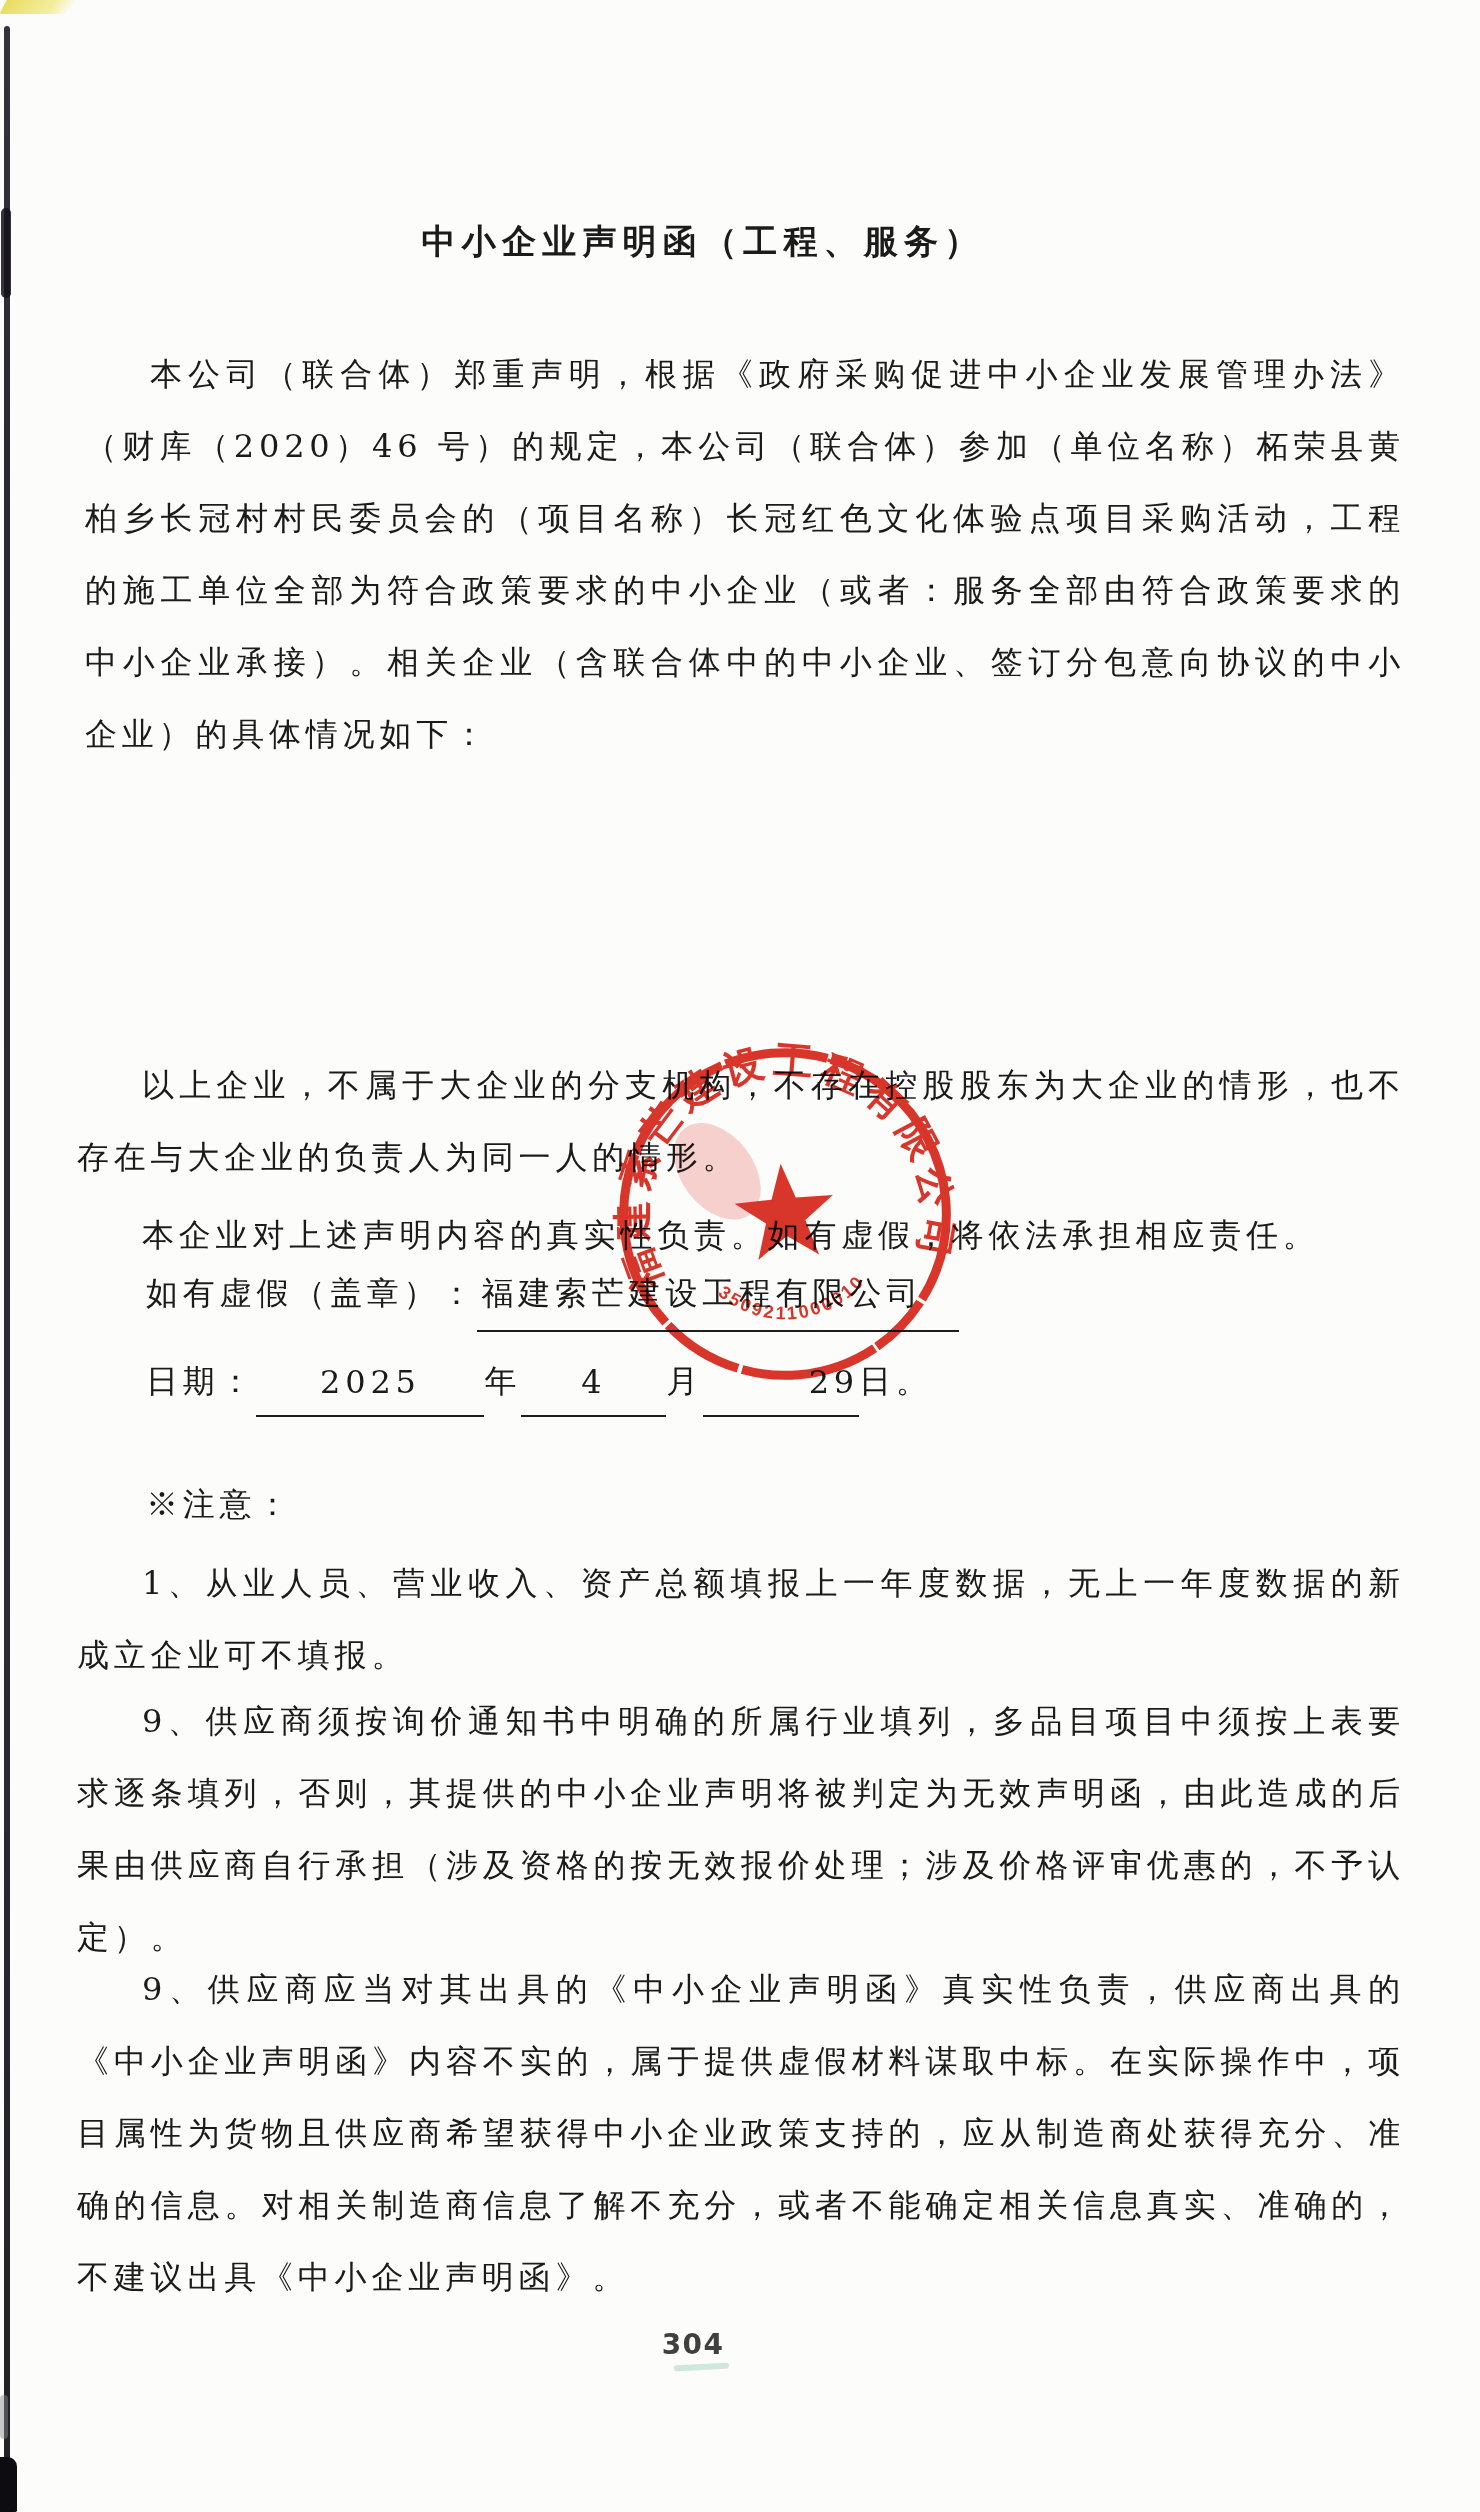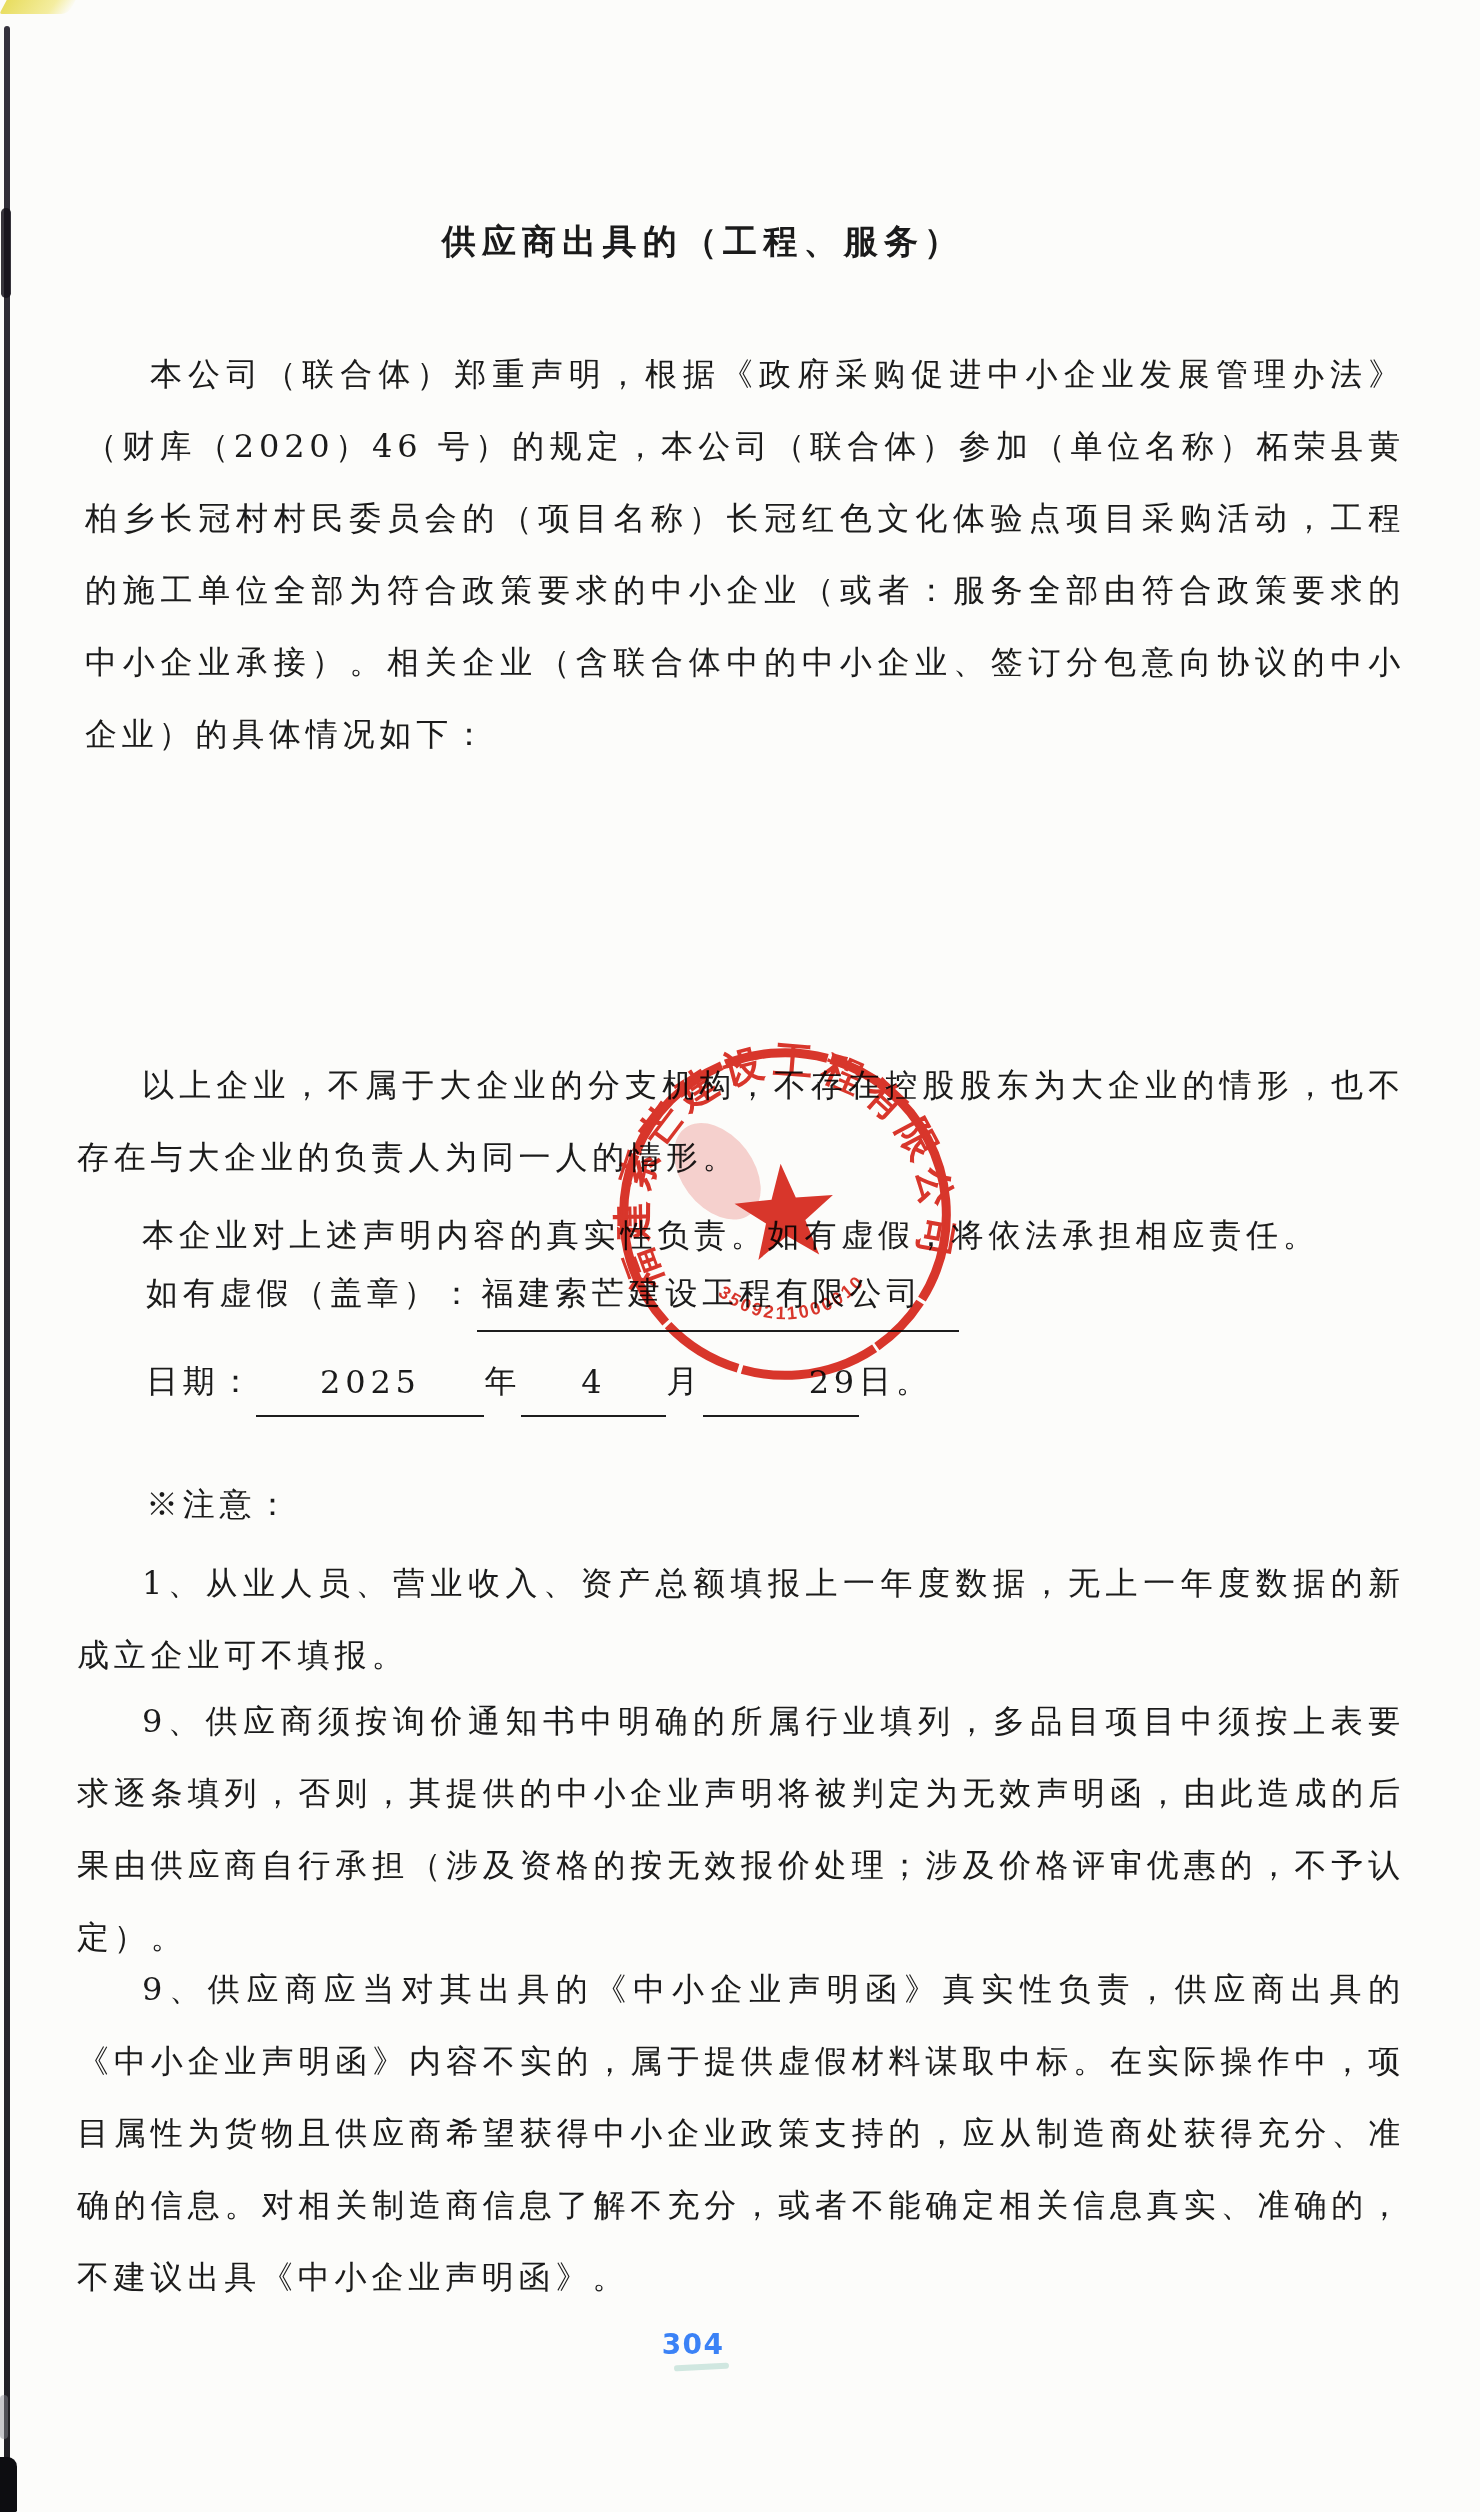--- a/index.html
+++ b/index.html
@@ -46,39 +46,39 @@
     text-align:center;vertical-align:bottom;height:66px;line-height:66px;}
   .blank.b-year{width:228px;}
   .blank.b-month{width:145px;}
   .blank.b-day{width:156px;text-align:right;}
   .notes-header{top:1468px;}
   .n1{top:1547px;}
   .n2{top:1685px;}
   .n3{top:1953px;}
   .page-number{position:absolute;top:2328px;left:693px;transform:translateX(-50%);
     font-family:"DejaVu Sans","Liberation Sans",sans-serif;
-    font-size:28px;font-weight:700;letter-spacing:1.4px;color:#3b82f6;}
+    font-size:28px;font-weight:700;letter-spacing:1.4px;color:#404040;}
   
   .seal{position:absolute;left:605px;top:1034px;width:360px;height:360px;
     mix-blend-mode:multiply;opacity:.93;}
   .seal text{font-family:"Liberation Sans","DejaVu Sans",sans-serif;font-weight:700;}
 </style>
 </head>
 <body>
 
 <div class="page">
 
   <div class="art-yellow"></div>
   <div class="art-strip"></div>
   <div class="art-strip-blob"></div>
   <div class="art-bottom-blob"></div>
   <div class="art-gray-smudge"></div>
   <div class="art-green-smudge"></div>
 
-  <div class="blk title">供应商出具的（工程、服务）</div>
+  <div class="blk title">中小企业声明函（工程、服务）</div>
 
   <p class="blk para indent p1">本公司（联合体）郑重声明，根据《政府采购促进中小企业发展管理办法》（财库（2020）46 号）的规定，本公司（联合体）参加（单位名称）柘荣县黄柏乡长冠村村民委员会的（项目名称）长冠红色文化体验点项目采购活动，工程的施工单位全部为符合政策要求的中小企业（或者：服务全部由符合政策要求的中小企业承接）。相关企业（含联合体中的中小企业、签订分包意向协议的中小企业）的具体情况如下：</p>
   <p class="blk para indent p3">以上企业，不属于大企业的分支机构，不存在控股股东为大企业的情形，也不存在与大企业的负责人为同一人的情形。</p>
   <p class="blk para indent p4">本企业对上述声明内容的真实性负责。如有虚假，将依法承担相应责任。</p>
 
   <div class="blk sigline company-line">
     <span>如有虚假（盖章）：</span><span class="u-company">福建索芒建设工程有限公司</span>
   </div>
 
   <div class="blk sigline date-line">

